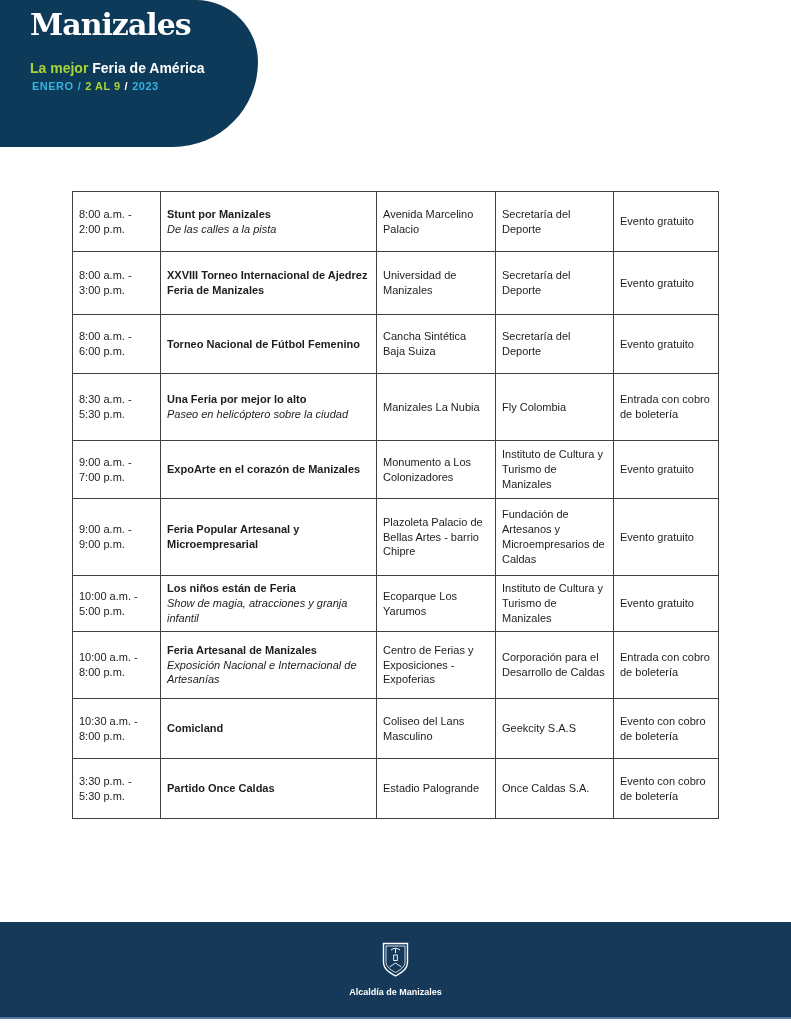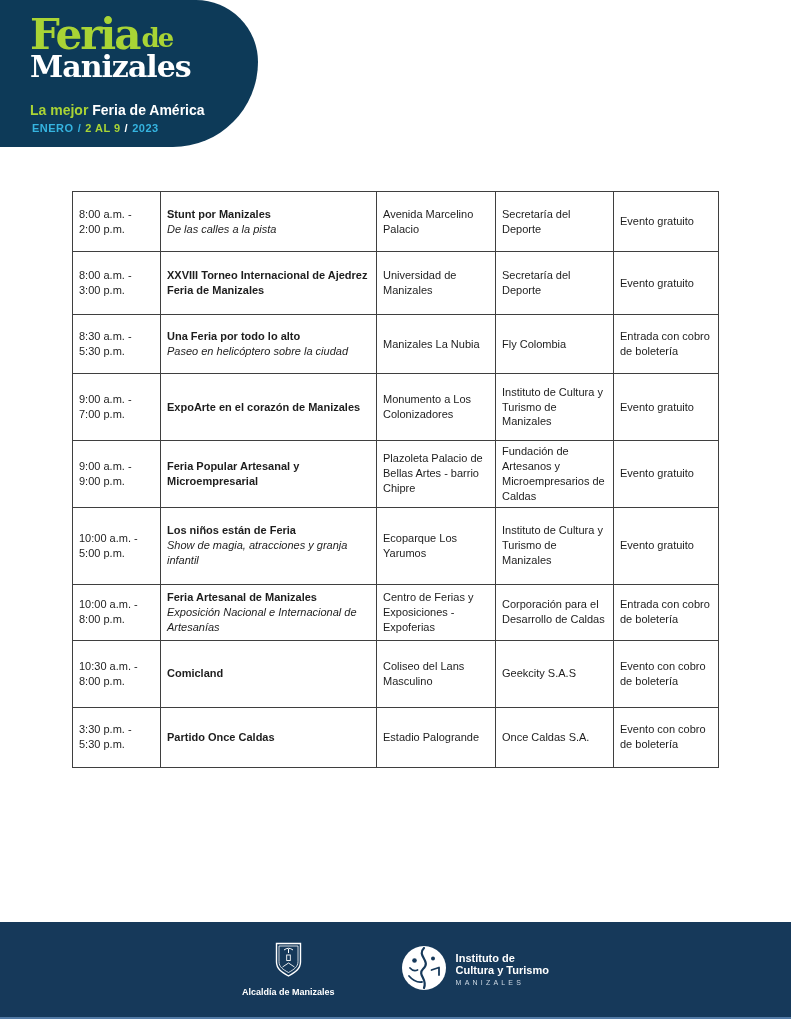--- a/index.html
+++ b/index.html
@@ -94,23 +94,20 @@
   .instituto-l1,.instituto-l2{font-size:11px;font-weight:bold;white-space:nowrap;}
   .instituto-l3{font-size:7px;letter-spacing:3.2px;margin-top:2px;color:#cdd9e4;white-space:nowrap;}
 </style>
 </head>
 <body>
 
 <div class="page">
 
   <div class="logo-blob">
     <div class="logo-inner">
-      <div class="logo-line1">
-        <span class="word-feria">Feria</span><span class="word-de">de</span>
-      </div>
       <div class="logo-line2">Manizales</div>
       <div class="logo-line3">
         <span class="accent">La mejor</span><span> Feria de América</span>
       </div>
       <div class="logo-line4">
         <span>ENERO</span><span class="slash1">/</span><span class="days">2 AL 9</span><span class="slash2">/</span><span>2023</span>
       </div>
     </div>
   </div>
 
@@ -136,23 +133,32 @@
         <tr class="evrow">
           <td>8:00 a.m. - 3:00 p.m.</td>
           <td class="cell-event">
             <div class="event-title">XXVIII Torneo Internacional de Ajedrez Feria de Manizales</div>
           </td>
           <td>Universidad de Manizales</td>
           <td>Secretaría del Deporte</td>
           <td>Evento gratuito</td>
         </tr>
         <tr class="evrow">
+          <td>8:00 a.m. - 6:00 p.m.</td>
+          <td class="cell-event">
+            <div class="event-title">Torneo Nacional de Fútbol Femenino</div>
+          </td>
+          <td>Cancha Sintética Baja Suiza</td>
+          <td>Secretaría del Deporte</td>
+          <td>Evento gratuito</td>
+        </tr>
+        <tr class="evrow">
           <td>8:30 a.m. - 5:30 p.m.</td>
           <td class="cell-event">
-            <div class="event-title">Una Feria por todo lo alto</div>
+            <div class="event-title">Una Feria por mejor lo alto</div>
             <div class="event-subtitle">Paseo en helicóptero sobre la ciudad</div>
           </td>
           <td>Manizales La Nubia</td>
           <td>Fly Colombia</td>
           <td>Entrada con cobro de boletería</td>
         </tr>
         <tr class="evrow">
           <td>9:00 a.m. - 7:00 p.m.</td>
           <td class="cell-event">
             <div class="event-title">ExpoArte en el corazón de Manizales</div>
@@ -218,34 +224,16 @@
           <path d="M1.5 1.5 H25.5 V20 C25.5 27 20 30.5 13.5 34 C7 30.5 1.5 27 1.5 20 Z" stroke="#ffffff" stroke-width="1.4"></path>
           <path d="M4 4 H23 V19.5 C23 25 19 27.5 13.5 30.5 C8 27.5 4 25 4 19.5 Z" stroke="#ffffff" stroke-width="0.8"></path>
           <path d="M9 8 Q13.5 4.5 18 8" stroke="#ffffff" stroke-width="1"></path>
           <path d="M13.5 7 V11" stroke="#ffffff" stroke-width="1"></path>
           <rect x="11.7" y="13" width="3.6" height="5.5" stroke="#ffffff" stroke-width="0.9"></rect>
           <path d="M7.5 25 L13.5 21 L19.5 25" stroke="#ffffff" stroke-width="0.9"></path>
         </svg>
       </span>
       <div class="alcaldia-caption">Alcaldía de Manizales</div>
     </div>
-    <div class="instituto">
-      <span>
-        <svg width="46" height="46" viewBox="0 0 46 46">
-          <circle cx="23" cy="23" r="22" fill="#ffffff"></circle>
-          <path d="M23 3 C15 11 31 16 22 24 C16 30 27 34 23 43" stroke="#16395a" stroke-width="2.2" fill="none" stroke-linecap="round"></path>
-          <circle cx="13.5" cy="15.5" r="2.3" fill="#16395a"></circle>
-          <circle cx="32" cy="13.5" r="2" fill="#16395a"></circle>
-          <path d="M9 23 q3.5 4 7.5 2" stroke="#16395a" stroke-width="1.8" fill="none" stroke-linecap="round"></path>
-          <path d="M30.5 25 l7.5 -2.5 v7.5" stroke="#16395a" stroke-width="1.8" fill="none" stroke-linecap="round" stroke-linejoin="round"></path>
-          <path d="M8 31 q6 7 13 6" stroke="#16395a" stroke-width="1.8" fill="none" stroke-linecap="round"></path>
-        </svg>
-      </span>
-      <div class="instituto-text">
-        <div class="instituto-l1">Instituto de</div>
-        <div class="instituto-l2">Cultura y Turismo</div>
-        <div class="instituto-l3">MANIZALES</div>
-      </div>
-    </div>
   </div>
   <div class="footer-edge"></div>
 
 </div>
 
 </body></html>

